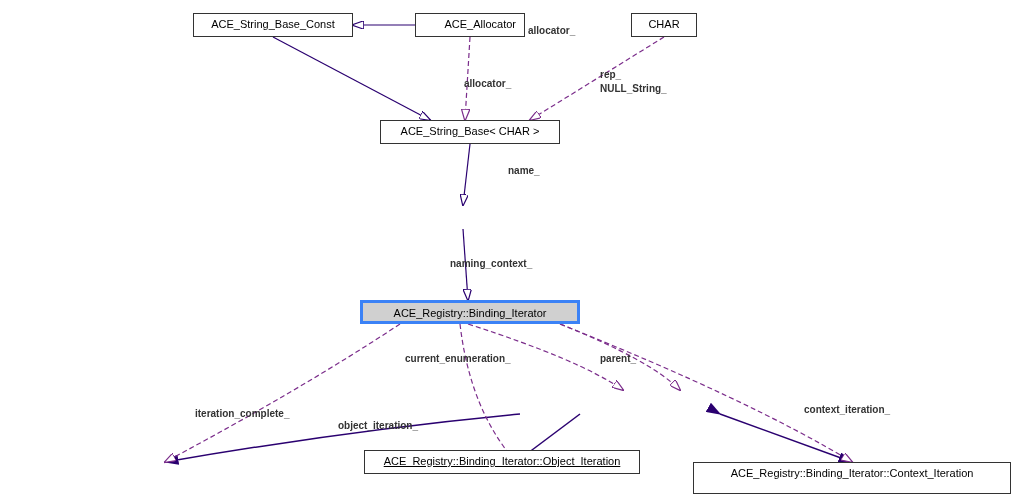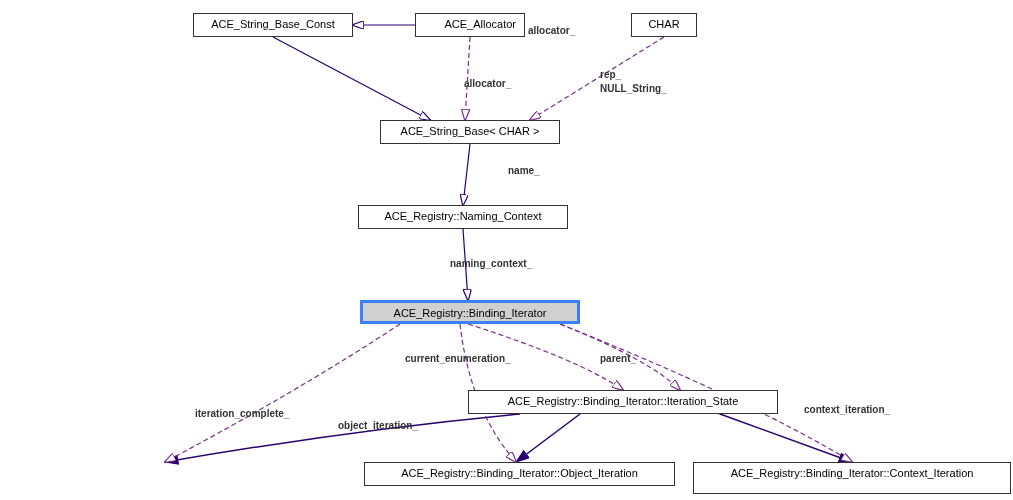--- a/index.html
+++ b/index.html
@@ -110,34 +110,28 @@
   </div>
 
   <div class="node" style="left:631px; top:13px; width:66px; height:24px;">
     <span>CHAR</span>
   </div>
 
   <div class="node" style="left:380px; top:120px; width:180px; height:24px;">
     <span>ACE_String_Base&lt; CHAR &gt;</span>
   </div>
 
-  <div class="node" style="left:358px; top:205px; width:210px; height:24px;">
-    <span>ACE_Registry::Naming_Context</span>
-  </div>
 
   <div class="node highlighted" style="left:360px; top:300px; width:220px; height:24px;">
     <span>ACE_Registry::Binding_Iterator</span>
   </div>
 
-  <div class="node" style="left:468px; top:390px; width:310px; height:24px;">
-    <span>ACE_Registry::Binding_Iterator::Iteration_State</span>
-  </div>
 
 
-  <div class="node" style="left:364px; top:462px; width:311px; height:24px;">
+  <div class="node" style="left:364px; top:450px; width:276px; height:24px;text-decoration:underline;">
     <span>ACE_Registry::Binding_Iterator::Object_Iteration</span>
   </div>
 
   <div class="node" style="left:693px; top:462px; width:318px; height:32px;">
     <span>ACE_Registry::Binding_Iterator::Context_Iteration</span>
   </div>
 
   <div class="edge-label" style="left:528px; top:25px;">
     <span>allocator_</span>
   </div>

